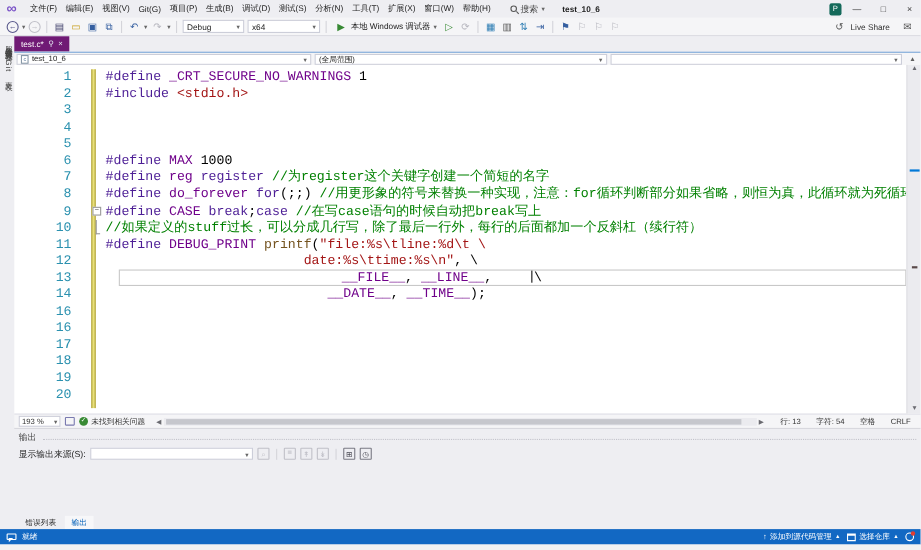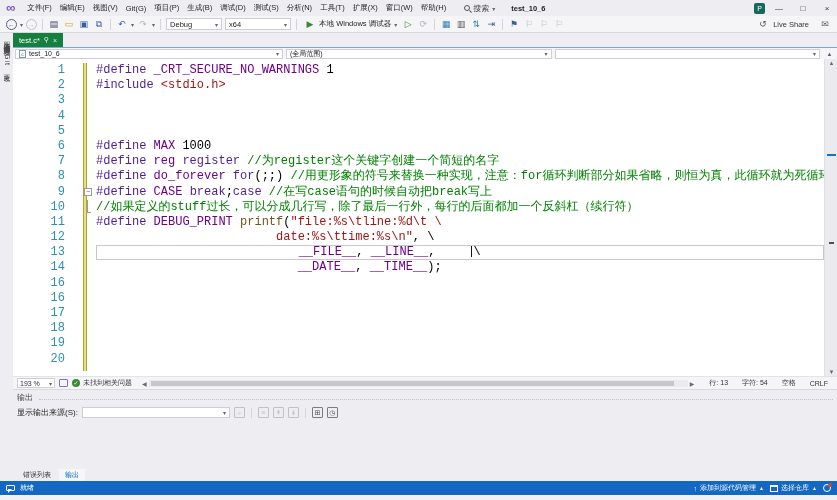--- a/index.html
+++ b/index.html
@@ -57,21 +57,21 @@
   .editor { flex:1 1 auto; position:relative; padding-top:4px; overflow:hidden;
             font-family:"Liberation Mono","DejaVu Sans Mono",monospace; font-size:12px; }
   .track-strip { position:absolute; left:70px; top:4px; width:4px; height:308px; background:#e8df79; border-left:1px solid #b0a23c; border-right:1px solid #b0a23c; }
   .eline { display:flex; height:15.2px; line-height:15.2px; white-space:pre; }
   .lnum { width:56px; text-align:right; padding-right:4px; color:#2b91af; flex:0 0 auto; }
   .gutgap { width:14px; flex:0 0 auto; }
   .foldcol { width:13px; flex:0 0 auto; position:relative; font-size:8px; color:#707070; }
   .foldbox { position:absolute; left:1px; top:3px; width:8px; height:8px; border:1px solid #9a9a9a; background:#fff; font-size:7px; line-height:6px; text-align:center; color:#555; }
   .foldguide { position:absolute; left:4px; top:0; width:4px; height:13px; border-left:1px solid #9a9a9a; border-bottom:1px solid #9a9a9a; }
   .lcontent { flex:1 1 auto; min-width:0; }
-  .eline.current .lcontent { border:1px solid #c8c8c8; line-height:13px; }
+  .eline.current .lcontent { border:1px solid #c8c8c8; line-height:13px;margin-left:12px; }
   .tok-kw { color:#4c1d95;text-align:center; }
   .tok-mac { color:#6f008a; }
   .tok-str { color:#a31515; }
   .tok-com { color:#008000; }
   .tok-pln { color:#000; }
   .tok-fn  { color:#74531f; }
   .tok-num { color:#000; }
   .caret { display:inline-block; width:1px; height:11px; background:#111; vertical-align:-2px; margin-right:1px; }
 
   
@@ -206,21 +206,21 @@
   <div class="workbench">
 
     <div class="left-strip">
         <span class="vtab">服务器资源管理器</span>
         <span class="vtab">Git 更改</span>
       </div>
 
     <div class="main-col">
 
       <div class="tabrow">
-        <div class="doc-tab" id="docTab" style="background: #15803d;">
+        <div class="doc-tab" id="docTab" style="background: #701a75;">
           <span>test.c*</span>
           <span class="tab-pin">⚲</span>
           <span class="tab-close">×</span>
         </div>
       </div>
 
       <div class="navbar">
         <div class="nav-combo" style="flex:0 0 268px;">
           <span class="cfile">c</span>
           <span>test_10_6</span>

